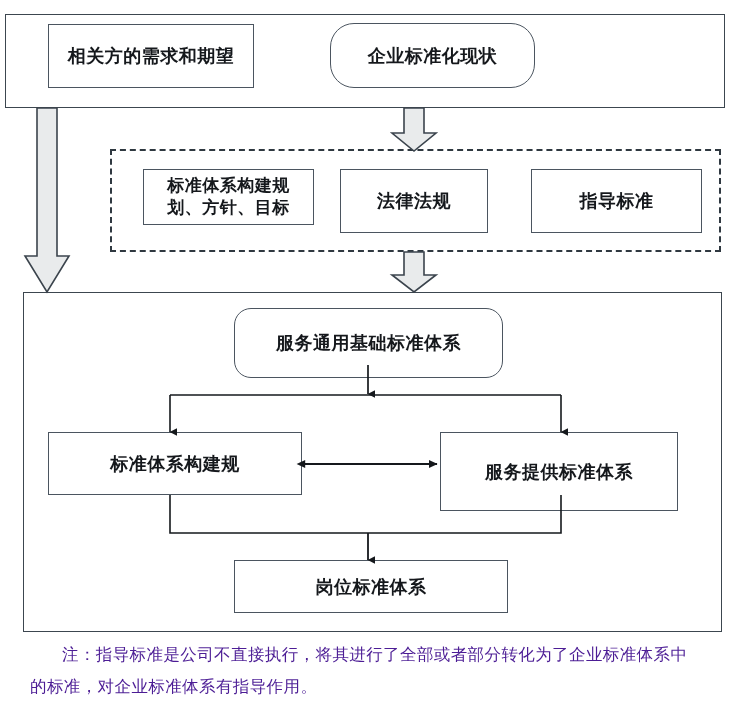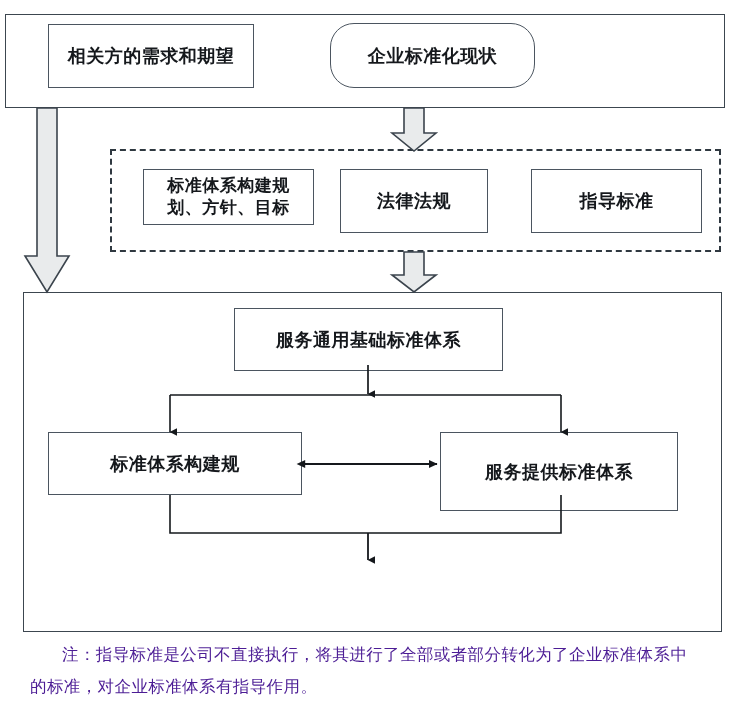--- a/index.html
+++ b/index.html
@@ -102,32 +102,35 @@
   <div class="box t18" style="left:340px; top:169px; width:148px; height:64px;">
     <span>法律法规</span>
   </div>
 
   <div class="box t18" style="left:531px; top:169px; width:171px; height:64px;">
     <span>指导标准</span>
   </div>
 
   <div class="container-box" style="left:23px; top:292px; width:699px; height:340px;"></div>
 
-  <div class="box t18" style="left:234px; top:308px; width:269px; height:63px;">
+  <div class="box t18" style="left:234px; top:308px; width:269px; height:70px;border-radius:17px;">
     <span>服务通用基础标准体系</span>
   </div>
 
   <div class="box t18" style="left:48px; top:432px; width:254px; height:63px;">
     <span>标准体系构建规</span>
   </div>
 
   <div class="box t18" style="left:440px; top:432px; width:238px; height:79px;">
     <span>服务提供标准体系</span>
   </div>
 
+  <div class="box t18" style="left:234px; top:560px; width:274px; height:53px;">
+    <span>岗位标准体系</span>
+  </div>
 
   <svg id="connectors" viewBox="0 0 730 711">
     <defs>
       <marker id="tri-down" markerWidth="10" markerHeight="10" refX="5" refY="8.2" orient="auto" markerUnits="userSpaceOnUse">
         <path d="M1.2,1.2 L8.8,1.2 L5,8.6 Z" fill="#15181c"></path>
       </marker>
       <marker id="tri-left" markerWidth="11" markerHeight="11" refX="9.4" refY="5.5" orient="auto" markerUnits="userSpaceOnUse">
         <path d="M9.6,1.4 L9.6,9.6 L1.0,5.5 Z" fill="#15181c"></path>
       </marker>
       <marker id="tri-right" markerWidth="11" markerHeight="11" refX="9.4" refY="5.5" orient="auto" markerUnits="userSpaceOnUse">

